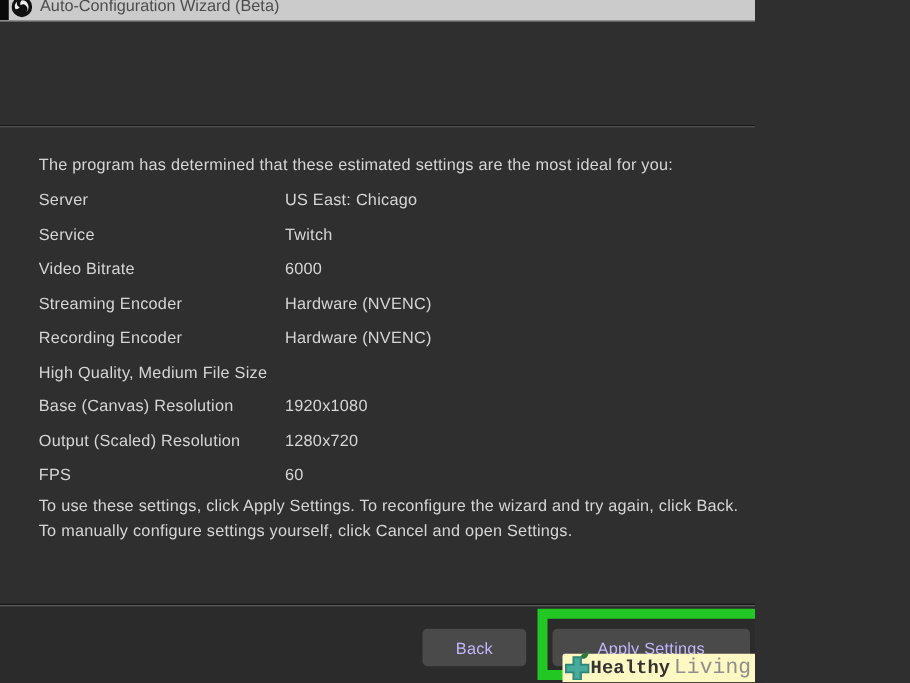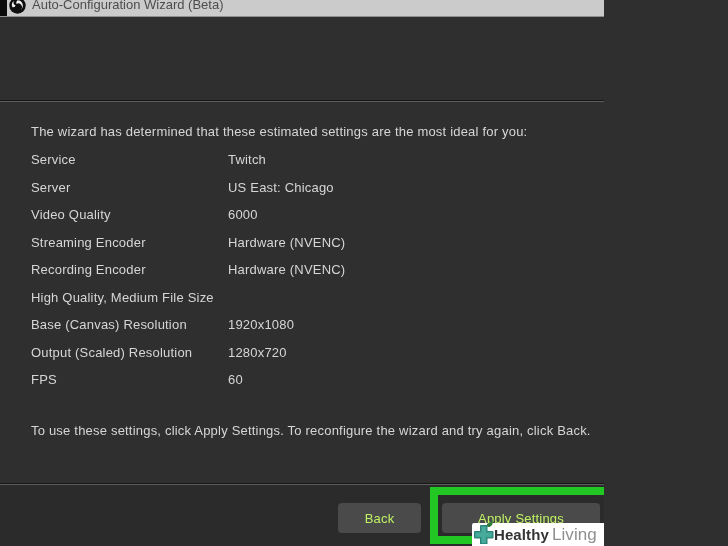--- a/index.html
+++ b/index.html
@@ -37,44 +37,45 @@
   .sep-bottom { top:483px; }
 
   
   .dlg-body { position:absolute; top:102px; left:0; width:728px; height:381px; background:#2f2f2f; }
   .intro { position:absolute; left:31px; top:22px; right:20px; font-size:13px; color:#d6d6d6; letter-spacing:.2px; }
   .settings { position:absolute; left:31px; top:44px; right:20px; }
   .srow { display:flex; height:27.5px; align-items:center; }
   .srow .lbl { width:197px; font-size:13px; color:#d6d6d6; letter-spacing:.2px; flex:none; }
   .srow .val { font-size:13px; color:#d6d6d6; letter-spacing:.2px; }
   .footer-note { position:absolute; left:31px; top:293px; right:14px; font-size:13px; color:#d6d6d6;
-                 line-height:20px; letter-spacing:.2px;margin-top:26px; }
+                 line-height:20px; letter-spacing:.2px; }
 
   
   .bottombar { position:absolute; top:485px; left:0; width:728px; height:61px; background:#2b2b2b; }
   .btn {
     position:absolute; top:503px; height:30px; background:#4a4a4a; border:none; border-radius:4px;
-    color:#bef264; font-size:13px; font-family:"Liberation Sans", sans-serif; letter-spacing:.2px;
+    color:#c4b5fd; font-size:13px; font-family:"Liberation Sans", sans-serif; letter-spacing:.2px;
     cursor:pointer;
   }
   .btn-back   { left:338px; width:83px; }
   .btn-apply  { left:442px; width:158px; z-index:2; }
   .btn-cancel { left:620px; width:88px; }
 
   
   .highlight-box {
     position:absolute; left:430px; top:487px; width:184px; height:57px;
     border:8px solid #23c723; z-index:3; pointer-events:none;
   }
 
   
   .watermark {
-    position:absolute; right:0; bottom:0; height:23px; min-width:132px; background:#ffffff;
+    position:absolute; right:0; bottom:0; height:23px; min-width:132px; background:#fef9c3;
     display:flex; align-items:center; padding-left:22px; padding-right:3px; z-index:4;
     border-top-left-radius:2px;
+    font-family:Liberation Mono, monospace;
   }
   .wm-icon { position:absolute; left:-1px; top:-5px; width:26px; height:26px; }
   .wm-bold  { font-size:15px; font-weight:bold; color:#333333; letter-spacing:.1px; }
   .wm-light { font-size:17px; color:#8f8f8f; margin-left:3px; letter-spacing:.1px; }
 </style>
 </head>
 <body>
 
 <div class="window">
 
@@ -88,33 +89,33 @@
       </svg>
     </span>
     <span class="titlebar-title">Auto-Configuration Wizard (Beta)</span>
     <button class="titlebar-btn help-btn">?</button>
     <button class="titlebar-btn close-btn">✕</button>
   </div>
 
   <div class="separator sep-top"></div>
 
   <div class="dlg-body">
-    <div class="intro">The wizard has determined that these estimated settings are the most ideal for you:</div>
+    <div class="intro">The program has determined that these estimated settings are the most ideal for you:</div>
 
     <div class="settings">
+      <div class="srow">
+        <span class="lbl">Server</span>
+        <span class="val">US East: Chicago</span>
+      </div>
       <div class="srow">
         <span class="lbl">Service</span>
         <span class="val">Twitch</span>
       </div>
       <div class="srow">
-        <span class="lbl">Server</span>
-        <span class="val">US East: Chicago</span>
-      </div>
-      <div class="srow">
-        <span class="lbl">Video Quality</span>
+        <span class="lbl">Video Bitrate</span>
         <span class="val">6000</span>
       </div>
       <div class="srow">
         <span class="lbl">Streaming Encoder</span>
         <span class="val">Hardware (NVENC)</span>
       </div>
       <div class="srow">
         <span class="lbl">Recording Encoder</span>
         <span class="val">Hardware (NVENC)</span>
       </div>
@@ -130,20 +131,21 @@
         <span class="val">1280x720</span>
       </div>
       <div class="srow">
         <span class="lbl">FPS</span>
         <span class="val">60</span>
       </div>
     </div>
 
     <div class="footer-note">
       <div>To use these settings, click Apply Settings.  To reconfigure the wizard and try again, click Back.</div>
+      <div>To manually configure settings yourself, click Cancel and open Settings.</div>
     </div>
   </div>
 
   <div class="bottombar"></div>
   <div class="separator sep-bottom"></div>
 
   <button class="btn btn-back">Back</button>
   <button class="btn btn-apply">Apply Settings</button>
   <button class="btn btn-cancel">Scaled</button>
 

